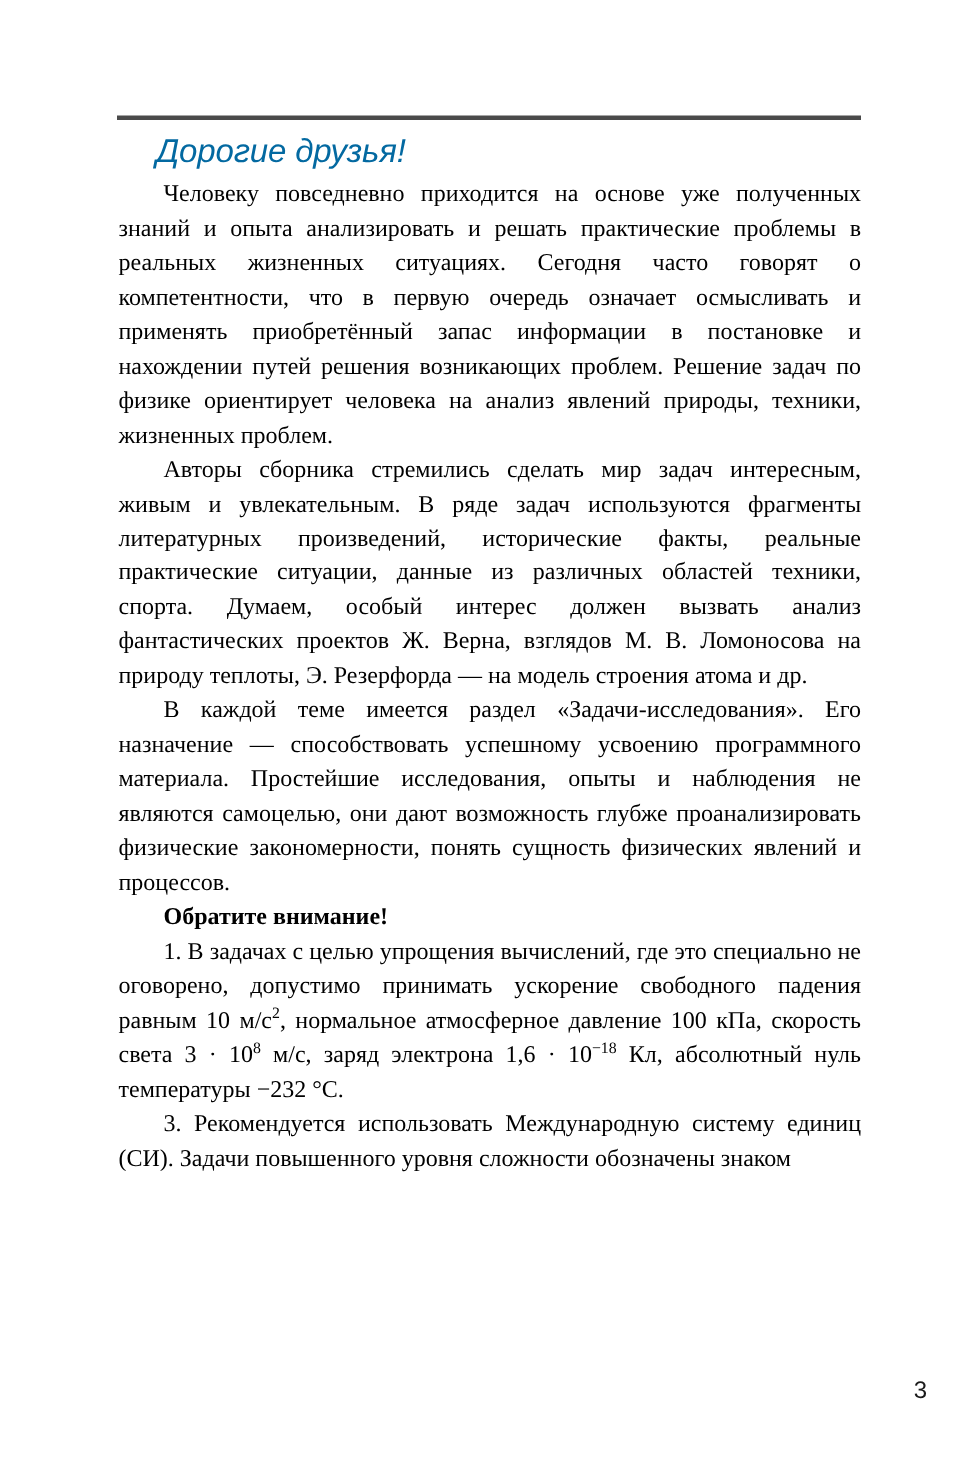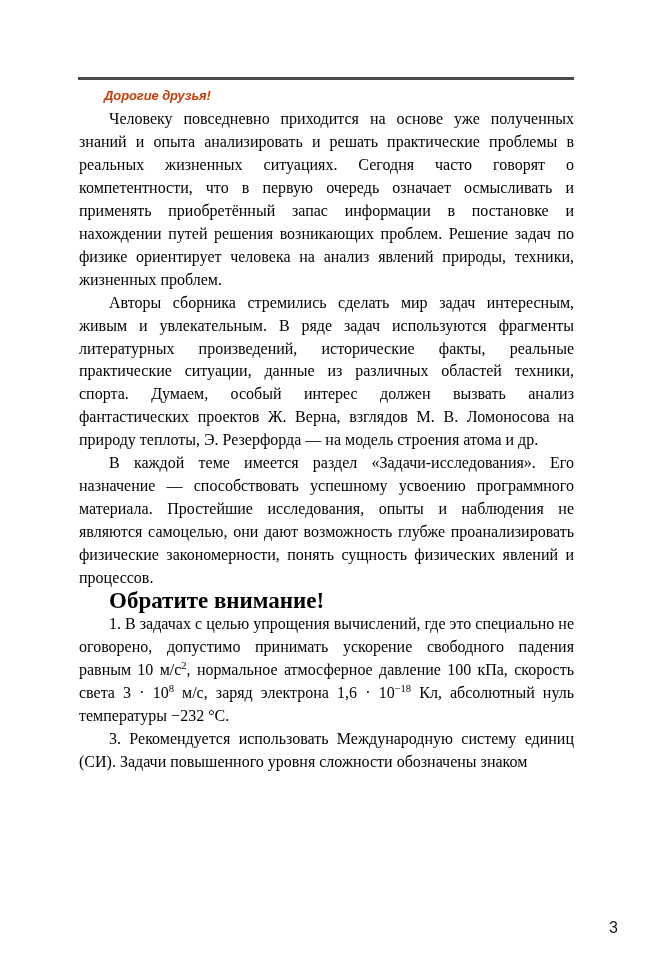--- a/index.html
+++ b/index.html
@@ -35,42 +35,42 @@
   .content {
     position: absolute;
     left: 79px;
     top: 88px;
     width: 495px;
   }
 
   .heading-friends {
     font-family: "Liberation Sans", sans-serif;
     font-style: italic;
-    font-weight: bold;
-    font-size: 13px;
+    font-weight: normal;
+    font-size: 22px;
     letter-spacing: -0.1px;
     margin: 0 0 5px 25px;
-    color: #c2410c;
+    color: #0369a1;
   }
 
   p.body-par {
     margin: 0;
     font-size: 16px;
     line-height: 22.95px;
     text-align: justify;
     text-indent: 30px;
     letter-spacing: 0px;
     word-spacing: 0px;
     -webkit-hyphens: none;
     hyphens: none;
   }
 
   .subheading {
     font-weight: bold;
-    font-size: 23px;
+    font-size: 16px;
     line-height: 22.95px;
     margin: 0;
     text-indent: 30px;
   }
 
   sup {
     font-size: 0.66em;
     vertical-align: super;
     line-height: 0;
   }

